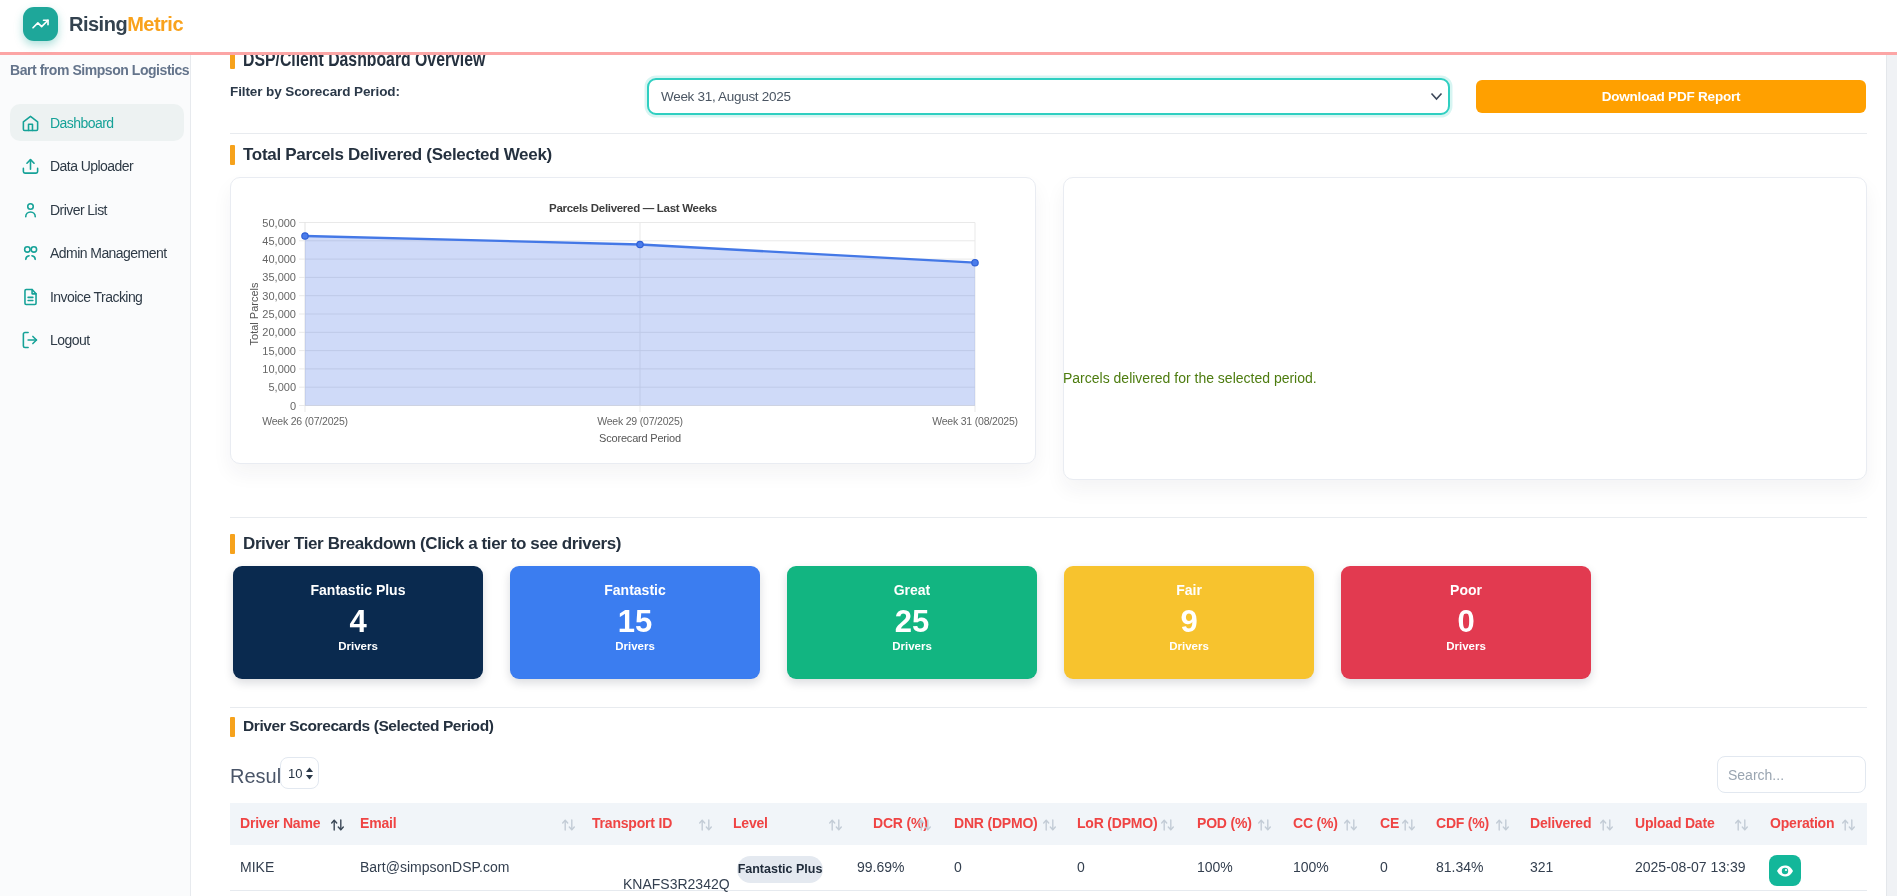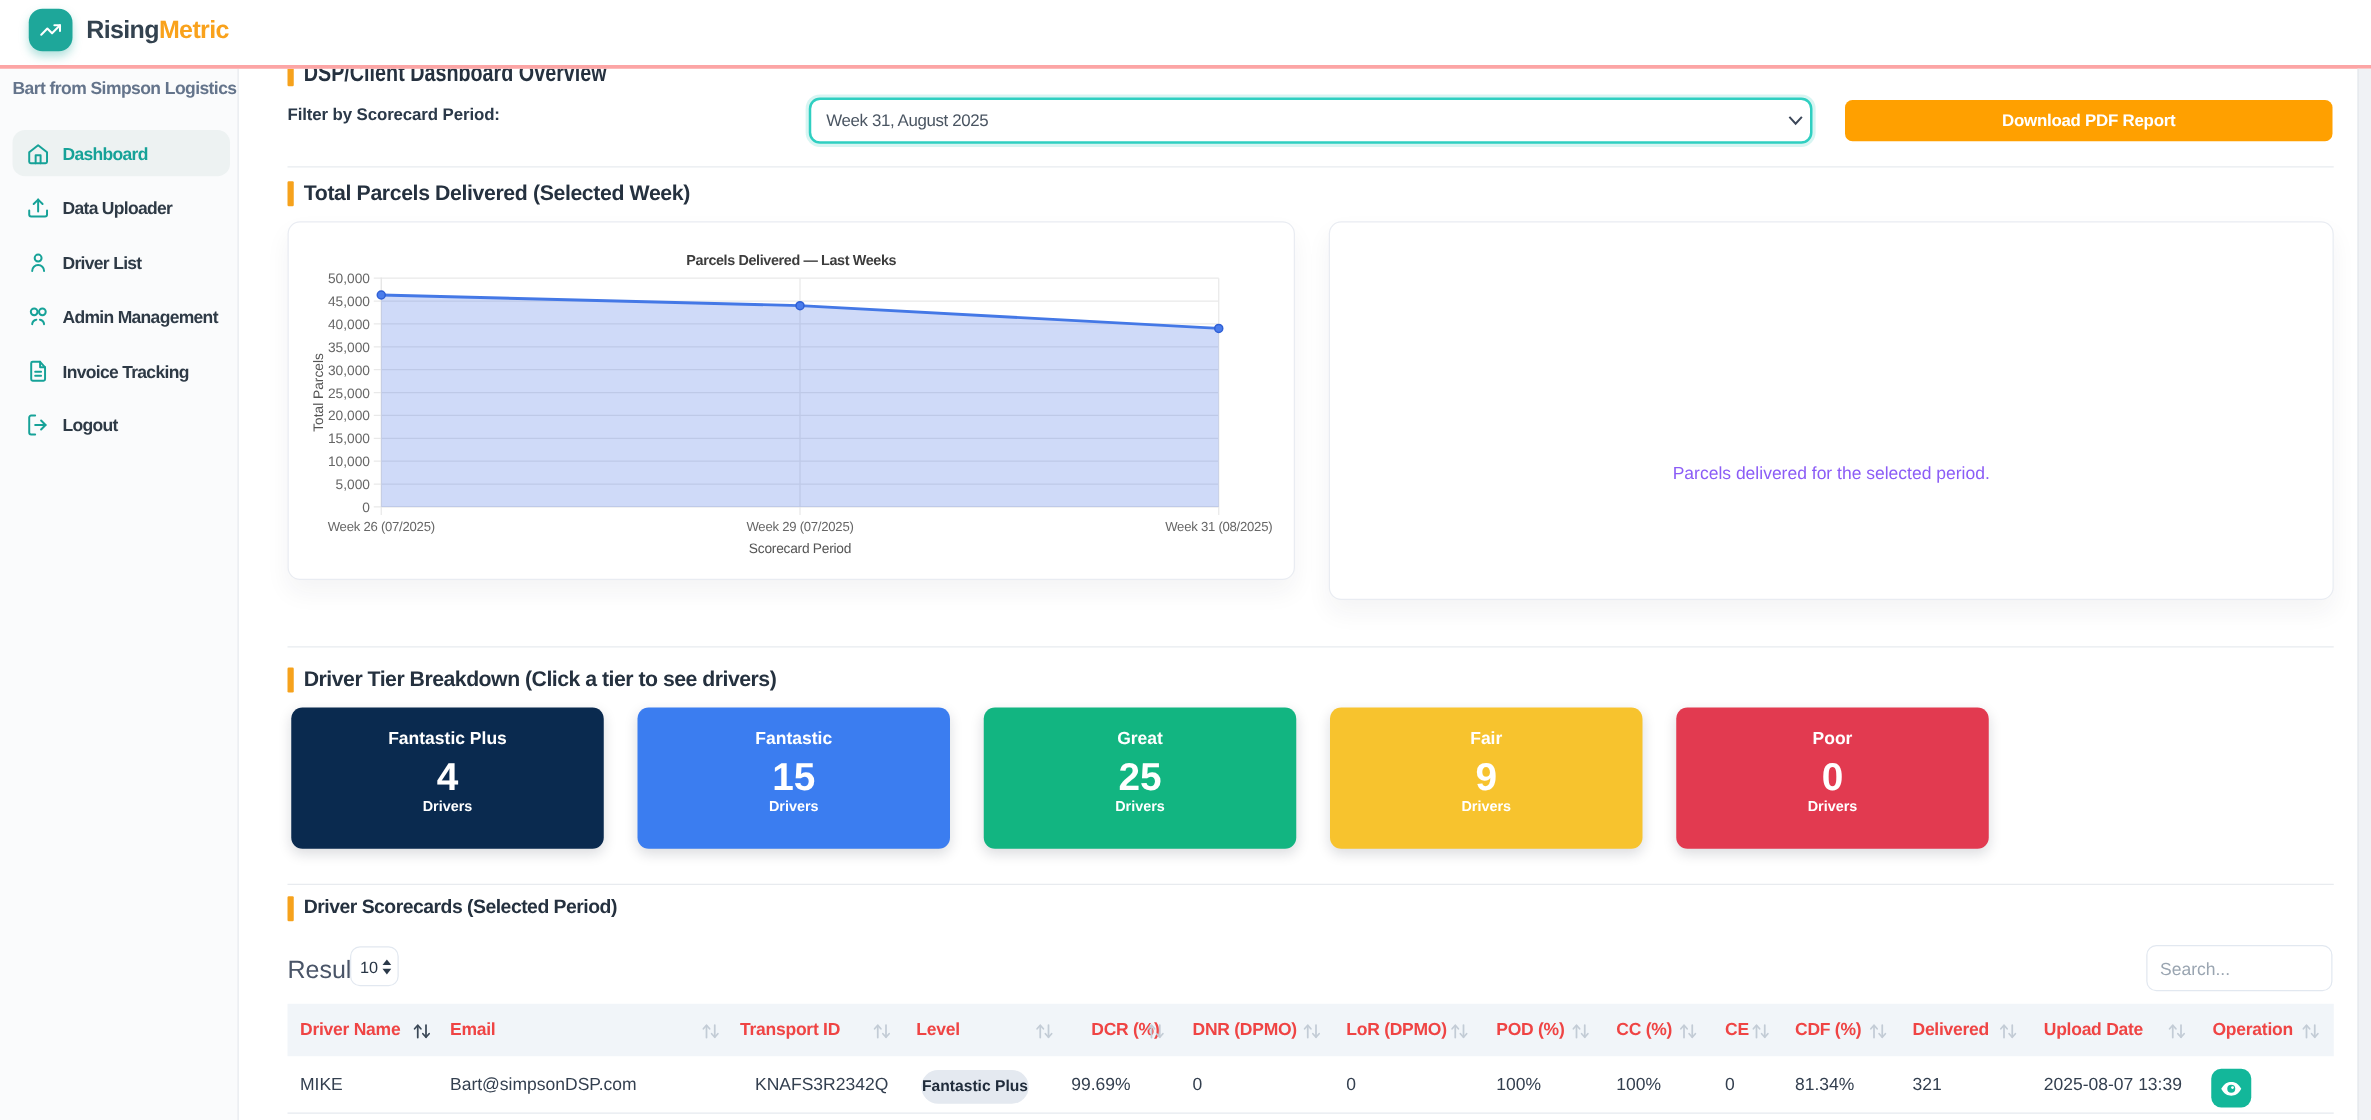--- a/index.html
+++ b/index.html
@@ -15,21 +15,21 @@
 .tier { position:absolute; width:250px; height:113px; border-radius:9px; color:#fff; text-align:center;
   box-shadow:0 4px 10px rgba(15,23,42,.15); }
 .tier .t1 { margin-top:16px; font-size:14px; font-weight:bold; }
 .tier .t2 { margin-top:6px; font-size:31px; font-weight:bold; }
 .tier .t3 { margin-top:0; font-size:11.5px; font-weight:bold; }
 .th { position:absolute; top:815px; font-weight:bold; font-size:14px; color:#ef4444; white-space:nowrap; letter-spacing:-0.2px; }
 .td { position:absolute; top:859px; font-size:14px; color:#333f4f; white-space:nowrap; }
 .sort { position:absolute; top:818px; }
 .mi { position:absolute; left:10px; width:174px; height:37px; border-radius:10px; }
 .mi .lbl { position:absolute; left:40px; top:50%; transform:translateY(-50%);
-  font-size:14px; font-weight:bold; color:#2e3a46; letter-spacing:-0.55px; white-space:nowrap; }
+  font-size:14px; font-weight:normal; color:#2e3a46; letter-spacing:-0.55px; white-space:nowrap; }
 .mi svg { position:absolute; left:11px; top:50%; transform:translateY(-50%); }
 </style>
 </head>
 <body>
 <div id="page">
 
   <div id="content" class="abs" style="left:191px; top:0; width:1695px; height:896px; background:#fff;"></div>
 
   <div class="hbar" style="left:230px; top:49.5px;"></div>
   <div class="h" style="left:243px; top:48px; font-size:20px; transform:scaleX(0.79); transform-origin:left top; letter-spacing:0;">DSP/Client Dashboard Overview</div>
@@ -100,21 +100,21 @@
     </g>
     <g font-size="10.5" fill="#666" text-anchor="middle" letter-spacing="-0.2">
     <text x="75" y="247.5">Week 26 (07/2025)</text>
     <text x="410" y="247.5">Week 29 (07/2025)</text>
     <text x="745" y="247.5">Week 31 (08/2025)</text>
     <text x="410" y="265" font-size="11" fill="#555">Scorecard Period</text>
     </g>
     <text x="28" y="137" font-size="11" fill="#555" text-anchor="middle" transform="rotate(-90 28 137)">Total Parcels</text>
     </svg>
 
-  <div class="abs" style="left:1063px; top:370px; width:804px; text-align:center; font-size:14px; color:#8b5cf6;">Parcels delivered for the selected period.</div>
+  <div class="abs" style="left:1063px; top:370px; width:804px; font-size:14px; color:#4d7c0f;">Parcels delivered for the selected period.</div>
 
   <div class="divider" style="top:517px;"></div>
 
   <div class="hbar" style="left:230px; top:533.5px; height:20px;"></div>
   <div class="h" style="left:243px; top:534px; font-size:17px; letter-spacing:-0.4px;">Driver Tier Breakdown (Click a tier to see drivers)</div>
 
   <div class="tier" style="left:233px; top:566px; background:#0a2a4f;">
       <div class="t1">Fantastic Plus</div>
       <div class="t2">4</div>
       <div class="t3">Drivers</div>
@@ -281,21 +281,21 @@
   <svg class="sort" style="left:1841px;" width="15" height="14" viewBox="0 0 15 14">
       <g stroke="#c3ccd6" stroke-width="1.4" fill="none" stroke-linecap="round" stroke-linejoin="round">
         <line x1="4.2" y1="12" x2="4.2" y2="2.5"></line>
         <polyline points="1.7 5 4.2 2.2 6.7 5"></polyline>
         <line x1="10.8" y1="2" x2="10.8" y2="11.5"></line>
         <polyline points="8.3 9 10.8 11.8 13.3 9"></polyline>
       </g>
     </svg>
   <div class="td" style="left:240px;">MIKE</div>
   <div class="td" style="left:360px;">Bart@simpsonDSP.com</div>
-  <div class="td" style="left:604px;">KNAFS3R2342Q</div>
+  <div class="td" style="left:623px;margin-top:17px;">KNAFS3R2342Q</div>
   <div class="abs" style="left:737px; top:856px; width:86px; height:27px; background:#e4e9f0; border-radius:14px; text-align:center; line-height:27px; font-size:12.5px; font-weight:bold; color:#202c3b;">Fantastic Plus</div>
   <div class="td" style="left:857px;">99.69%</div>
   <div class="td" style="left:954px;">0</div>
   <div class="td" style="left:1077px;">0</div>
   <div class="td" style="left:1197px;">100%</div>
   <div class="td" style="left:1293px;">100%</div>
   <div class="td" style="left:1380px;">0</div>
   <div class="td" style="left:1436px;">81.34%</div>
   <div class="td" style="left:1530px;">321</div>
   <div class="td" style="left:1635px;">2025-08-07 13:39</div>

